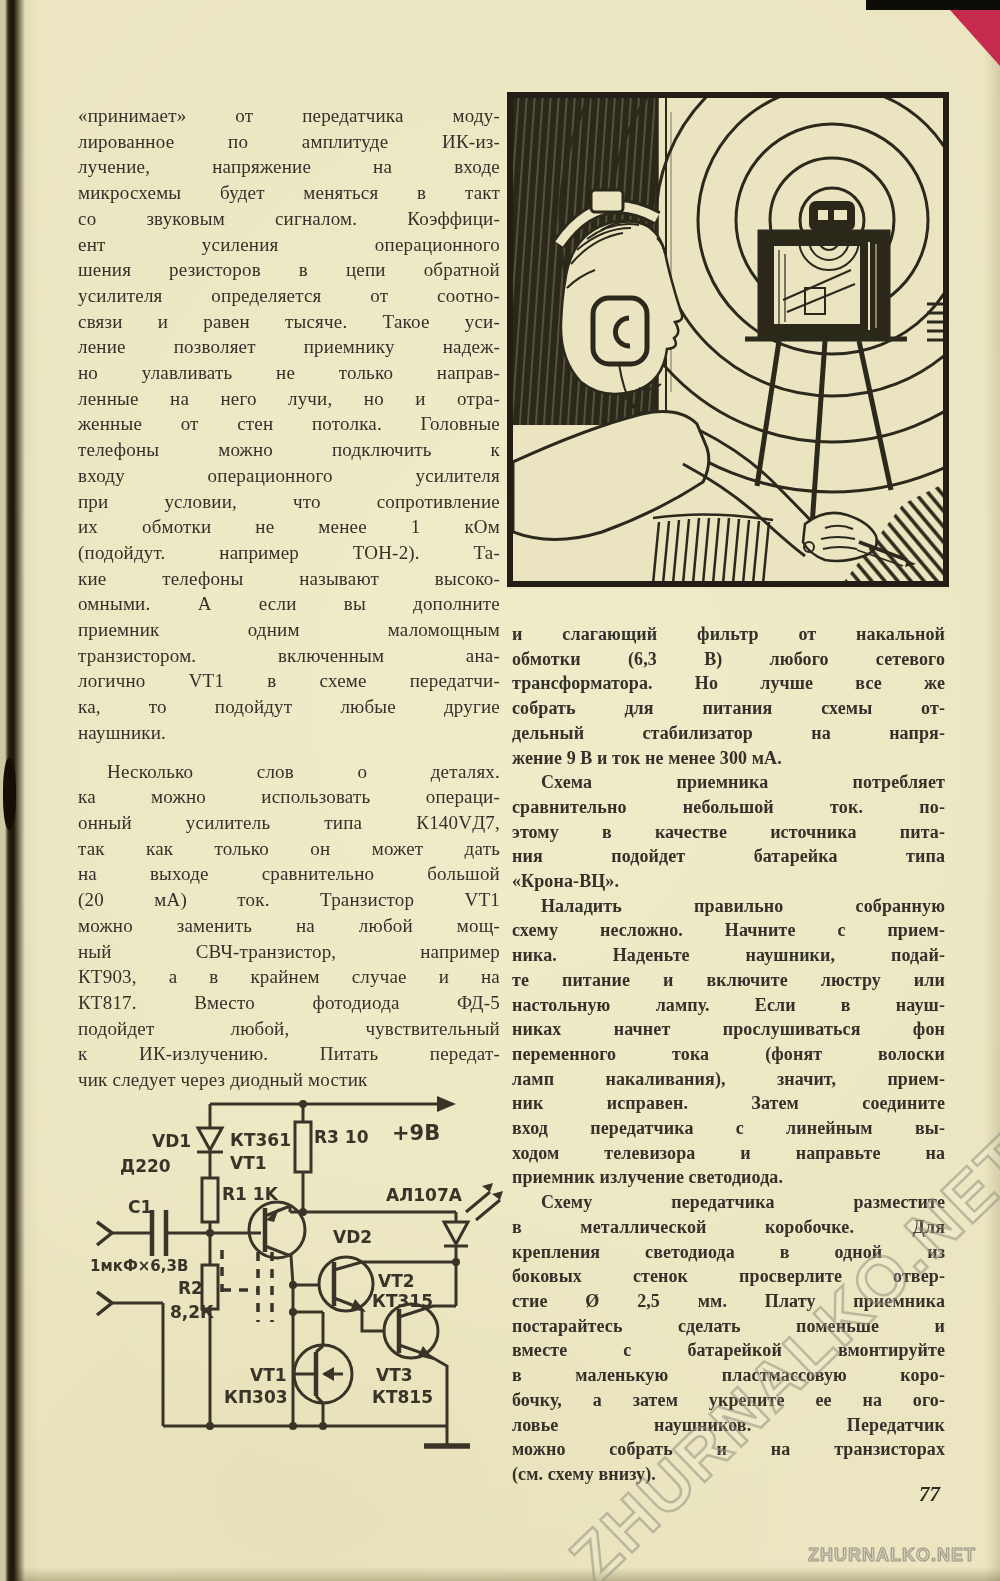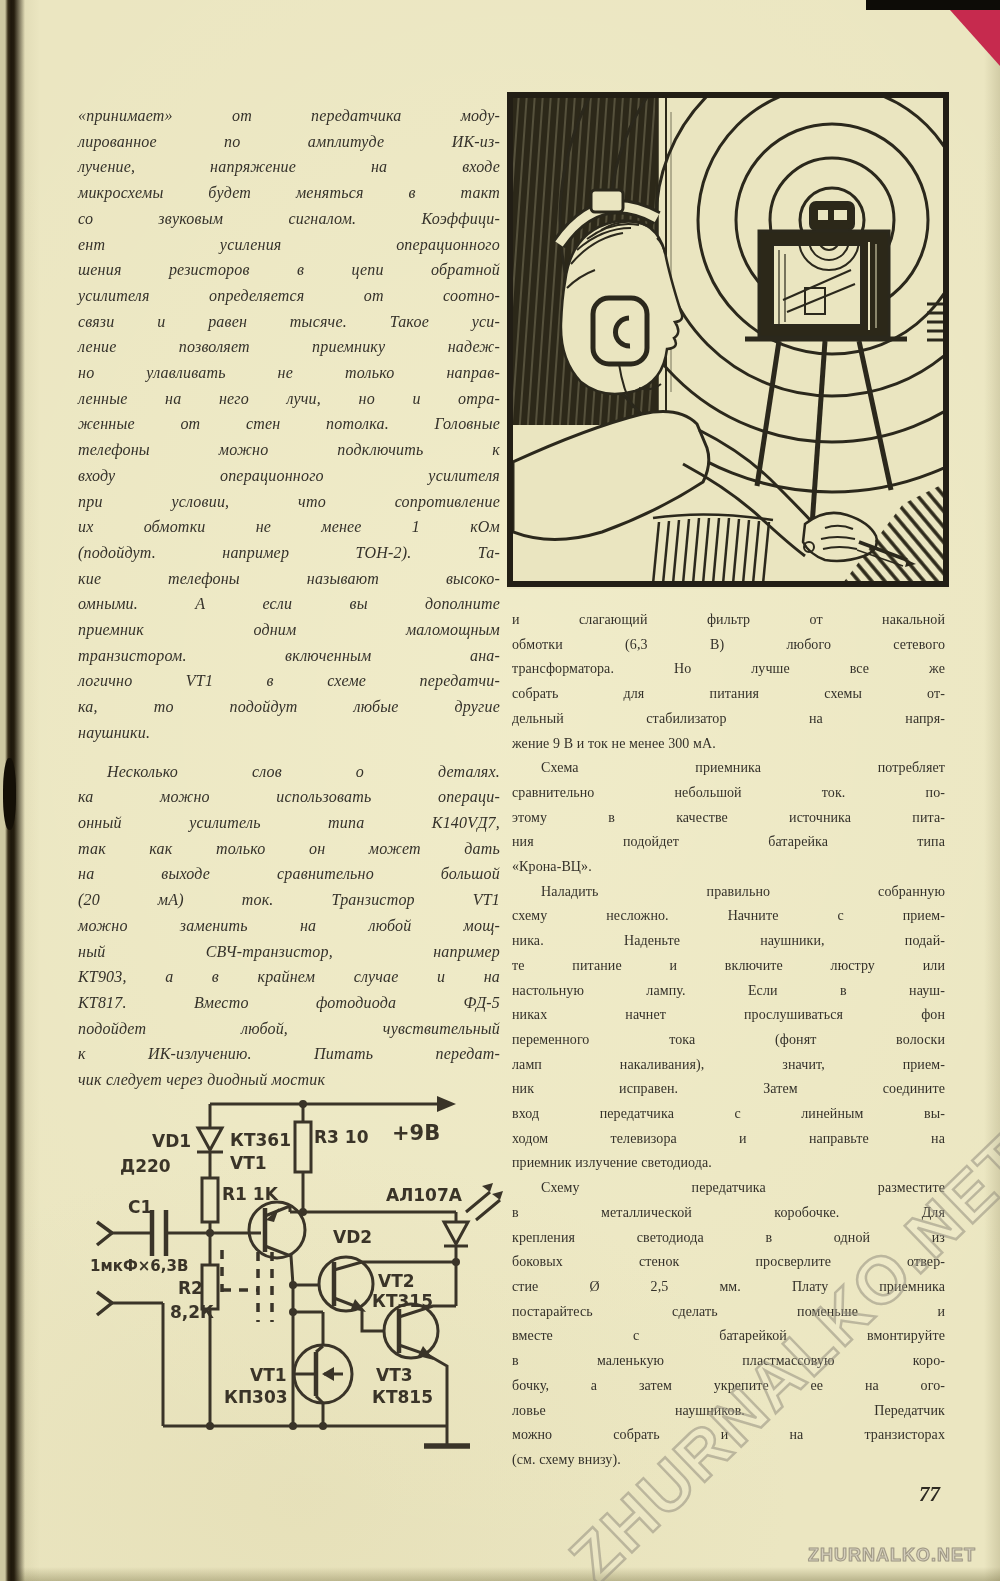--- a/index.html
+++ b/index.html
@@ -17,22 +17,22 @@
   
   #binding{position:absolute;left:0;top:0;width:26px;height:1581px;
     background:linear-gradient(90deg,#cfc9a2 0px,#cfc9a2 5px,#3a301b 8px,#1d170b 11px,#241d0e 14px,rgba(36,29,14,0) 25px);}
   #binding-blob{position:absolute;left:3px;top:758px;width:13px;height:72px;background:#140f06;border-radius:45%;}
   
   #topbar{position:absolute;left:866px;top:0;width:134px;height:10px;background:#0d0c07;}
   #corner-triangle{position:absolute;left:950px;top:10px;width:50px;height:56px;
     background:#c62a4e;clip-path:polygon(0 0,100% 0,100% 100%);}
   
   .col{position:absolute;color:#34312a;}
-  #col-left{left:78px;top:103px;width:422px;font-size:16px;line-height:25.7px;letter-spacing:.2px;font-style:italic;}
-  #col-right{left:512px;top:608px;width:433px;font-size:14px;line-height:24.7px;letter-spacing:.1px;}
+  #col-left{left:78px;top:103px;width:422px;font-size:19px;line-height:25.7px;letter-spacing:.2px;}
+  #col-right{left:512px;top:622px;width:433px;font-size:18px;line-height:24.7px;letter-spacing:.1px;font-weight:bold;}
   .para{margin:0;}
   .para + .para{margin-top:0;}
   #col-left .para + .para{margin-top:13px;}
   .tline{text-align:justify;text-align-last:justify;white-space:normal;}
   .tline.last{text-align-last:left;}
   .tline.ind{text-indent:29px;}
   
   #pagenum{position:absolute;left:860px;top:1482px;width:80px;text-align:right;
     font-size:21px;font-weight:bold;font-style:italic;color:#2e2b23;}
   

